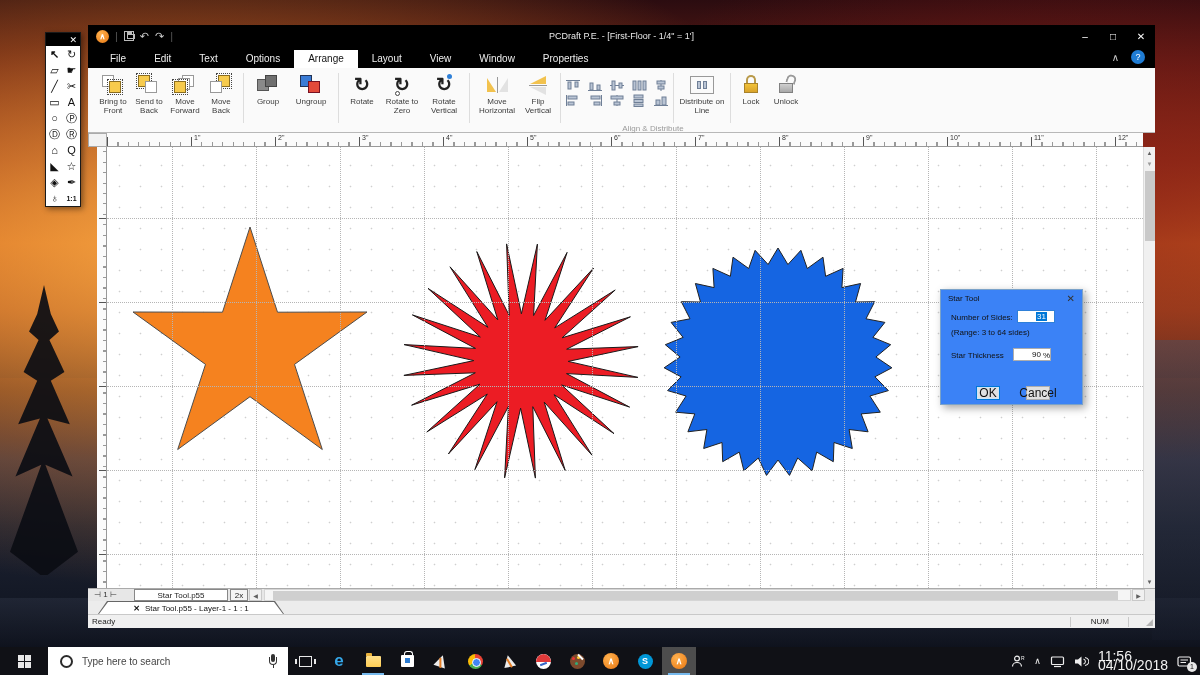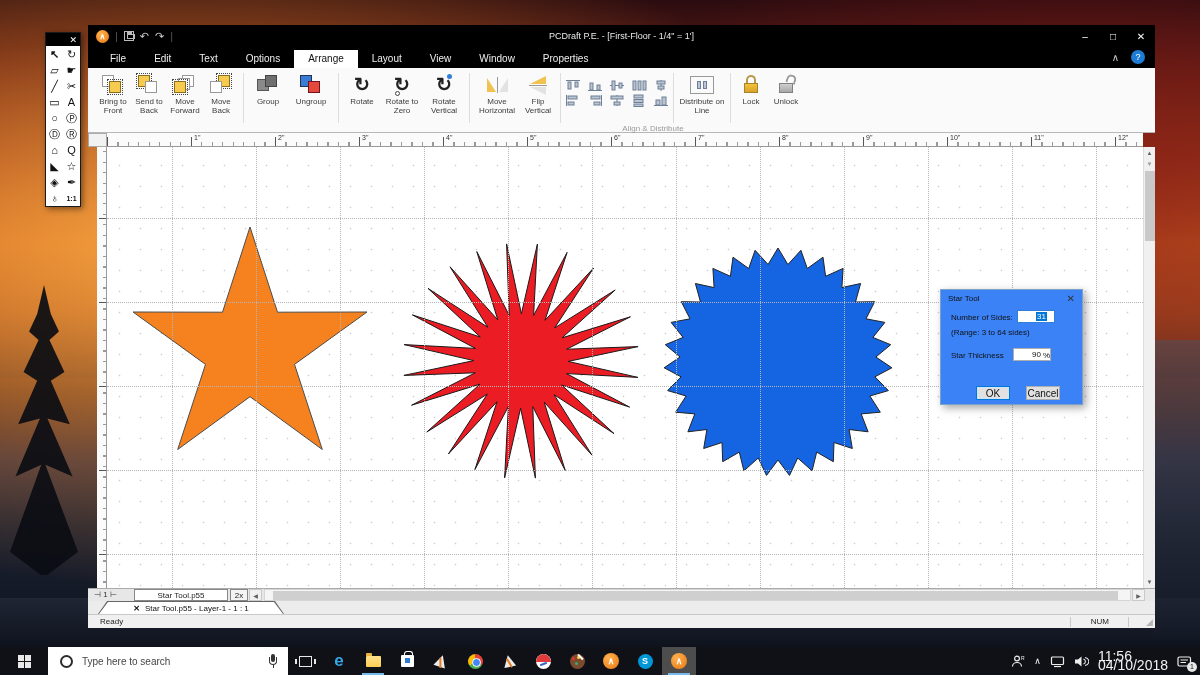--- a/index.html
+++ b/index.html
@@ -100,39 +100,39 @@
   #vscroll .bottom{position:absolute;bottom:0;left:0;right:0}
 
   
   #dialog{position:absolute;left:843px;top:142px;width:143px;height:116px;background:#3b82f6;border:1px solid #7aa2c9;box-shadow:3px 3px 8px rgba(0,0,0,.35);font-size:8px;color:#111;z-index:20}
   #dlg-title{height:16px;display:flex;align-items:center;padding:0 7px;font-size:8px}
   #dlg-close{margin-left:auto;font-size:10px;color:#333;cursor:pointer}
   .dlg-row{position:absolute;left:10px;display:flex;align-items:center}
   .dinput{height:13px;border:1px solid #adadad;background:#fff;display:flex;align-items:center;padding:0 18px;font-size:8px}
   .dinput.focus{border-color:#2f80d8}
   .selTxt{background:#0078d7;color:#fff;padding:0 1px}
-  .dbtn{position:absolute;width:34px;height:14px;background:#e1e1e1;border:1px solid #adadad;font-size:10px;display:flex;align-items:center;justify-content:center;cursor:pointer}
+  .dbtn{position:absolute;width:24px;height:14px;background:#e1e1e1;border:1px solid #adadad;font-size:12px;display:flex;align-items:center;justify-content:center;cursor:pointer}
   .dbtn.default{border:1px solid #0078d7;box-shadow:inset 0 0 0 1px #cfe4f7}
 
   
   #row1{left:88px;top:588px;width:1067px;height:13px;background:#e7e7e7;border-top:1px solid #aaa;position:absolute;font-size:8px;color:#222}
   .pagectl{position:absolute;left:6px;top:1px;font-size:8px;color:#333}
   .doctab{position:absolute;left:46px;top:0;width:94px;height:12px;background:#fff;border:1px solid #888;display:flex;align-items:center;justify-content:center;cursor:pointer}
   .zoombtn{position:absolute;left:142px;top:0;width:18px;height:12px;background:#f4f4f4;border:1px solid #888;display:flex;align-items:center;justify-content:center;cursor:pointer}
   .harr{position:absolute;top:0;width:13px;height:12px;background:#f0f0f0;border:1px solid #c9c9c9;display:flex;align-items:center;justify-content:center;font-size:6px;color:#606060;cursor:pointer}
   #htrack{position:absolute;left:176px;right:24px;top:0;height:12px;background:#f5f5f5;border:1px solid #d5d5d5}
   #hthumb{position:absolute;left:8px;width:845px;top:1px;height:9px;background:#cfcfcf;cursor:pointer}
   #row2{left:88px;top:601px;width:1067px;height:13px;background:#ececec;position:absolute}
   .ltab-outer{position:absolute;left:10px;top:0;width:186px;height:13px;background:#666;
     clip-path:polygon(0 100%,9px 0,calc(100% - 9px) 0,100% 100%)}
   .ltab-inner{position:absolute;left:1px;top:1px;width:184px;height:12px;background:#fff;
     clip-path:polygon(0 100%,9px 0,calc(100% - 9px) 0,100% 100%);display:flex;align-items:center;justify-content:center;gap:5px;font-size:8px;color:#111}
   .tabx{font-size:8px;font-weight:bold;cursor:pointer}
   #statusbar{left:88px;top:614px;width:1067px;height:14px;background:#f0f0f0;border-top:1px solid #c9c9c9;position:absolute;font-size:8px;color:#222;display:flex;align-items:center}
-  #status-text{margin-left:12px}
+  #status-text{margin-left:4px}
   .st-sep{position:absolute;width:1px;height:10px;background:#c9c9c9;top:2px}
   #num-ind{position:absolute;right:46px;top:2px}
   .grip{position:absolute;right:2px;bottom:1px;color:#b5b5b5;font-size:9px}
 
   
   #taskbar{position:absolute;left:0;top:647px;width:1200px;height:28px;background:#101116;display:flex;align-items:center;z-index:100}
   .tb-tile{width:34px;height:28px;display:flex;align-items:center;justify-content:center;cursor:pointer;position:relative}
   .tb-tile.run::after{content:"";position:absolute;left:6px;right:6px;bottom:0;height:2px;background:#76b9ed}
   .tb-tile.activeapp{background:#4d4d4d}
   .startgrid{display:grid;grid-template-columns:6px 6px;grid-auto-rows:6px;gap:1px}

